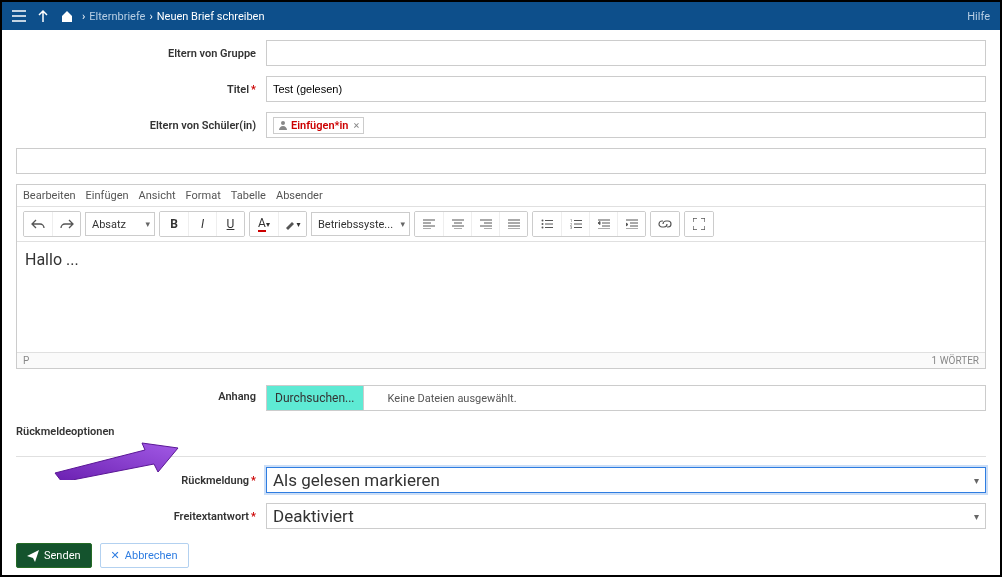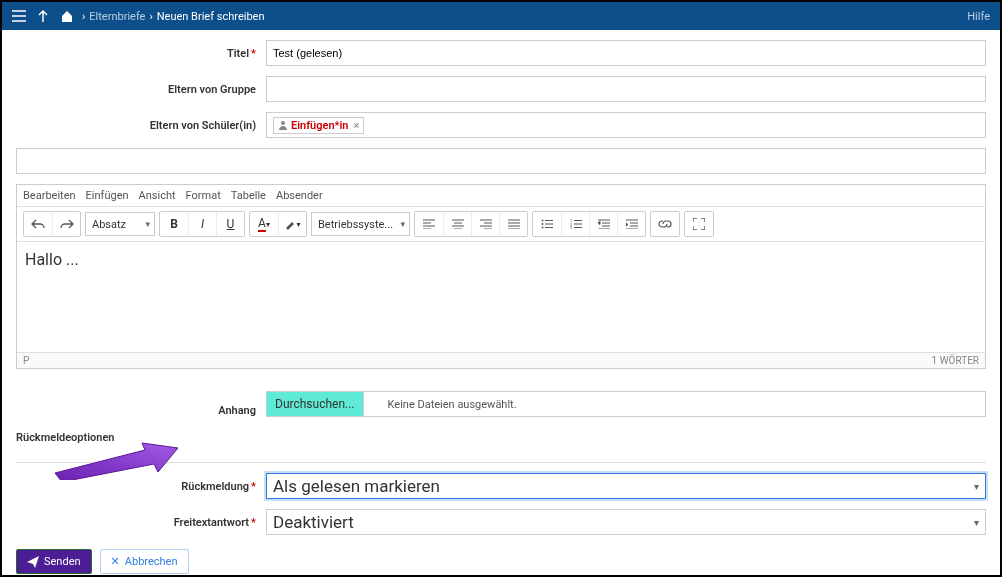--- a/index.html
+++ b/index.html
@@ -27,32 +27,32 @@
 .editor-menubar { border-bottom: 1px solid #e0e0e0; padding: 4px 6px; display: flex; gap: 10px; font-size: 11px; color: #555; }
 .editor-menubar span { cursor: pointer; }
 .editor-toolbar { border-bottom: 1px solid #e0e0e0; padding: 4px 6px; display: flex; gap: 4px; align-items: center; flex-wrap: wrap; }
 .tbgroup { display: flex; border: 1px solid #ccc; border-radius: 2px; overflow: hidden; }
 .tbbtn { width: 28px; height: 24px; display: flex; align-items: center; justify-content: center; cursor: pointer; font-size: 12px; background: #fff; border-left: 1px solid #eee; }
 .tbbtn:first-child { border-left: none; }
 .tbselect { height: 24px; border: 1px solid #ccc; font-size: 11px; padding: 0 16px 0 6px; background: #fff; cursor: pointer; position: relative; display: flex; align-items: center; min-width: 70px; }
 .tbselect::after { content: "▾"; position: absolute; right: 4px; font-size: 9px; color: #666; }
 .editor-body { min-height: 110px; padding: 8px; font-size: 16px; }
 .editor-status { border-top: 1px solid #e0e0e0; display: flex; justify-content: space-between; padding: 2px 6px; font-size: 10px; color: #888; background: #fafafa; }
-.attach-row { display: flex; align-items: flex-end; margin-top: 22px; }
+.attach-row { display: flex; align-items: flex-start; margin-top: 16px; }
 .attach-input { flex: 1; border: 1px solid #ccc; display: flex; align-items: center; }
 .attach-btn { background: #5eead4; border-right: 1px solid #ccc; padding: 5px 8px; font-size: 12px; cursor: pointer; }
 .attach-text { padding: 5px 24px; font-size: 11px; color: #555; }
 .section-title { font-weight: 600; font-size: 11px; margin: 14px 0 18px 0; }
 hr.sep { border: none; border-top: 1px solid #e0e0e0; margin: 6px 0 10px 0; }
 .select-box { width: 100%; height: 26px; border: 1px solid #ccc; font-size: 17px; padding: 0 20px 0 6px; background: #fff; cursor: pointer; position: relative; display: flex; align-items: center; }
 .select-box::after { content: "▾"; position: absolute; right: 6px; font-size: 10px; color: #666; }
 .select-box.focused { border: 1px solid #2f7de1; box-shadow: 0 0 0 2px rgba(47,125,225,0.25); }
 .buttons { margin-top: 14px; display: flex; gap: 8px; }
 .btn { padding: 5px 10px; font-size: 11px; border-radius: 2px; cursor: pointer; display: inline-flex; align-items: center; gap: 5px; }
-.btn-send { background: #4c1d95; color: #fff; border: 1px solid #256b25; }
+.btn-send { background: #14532d; color: #fff; border: 1px solid #256b25; }
 .btn-cancel { background: #fff; color: #2f7de1; border: 1px solid #b3d1f0; }
 .arrow-annot { position: absolute; left: 48px; top: 438px; width: 130px; height: 40px; pointer-events: none; }
 svg { display: block; }
 </style>
 </head>
 <body>
 
 <div class="frame">
 
   <div class="topbar">
@@ -78,27 +78,27 @@
       <a href="#">Elternbriefe</a>
       <span>›</span>
       <span class="current">Neuen Brief schreiben</span>
     </div>
     <div class="help">Hilfe</div>
   </div>
 
   <div class="content">
 
     <div class="form-row">
+      <div class="form-label">Eltern von Gruppe</div>
+      <div class="form-input"><input type="text" value="" style=""></div>
+    </div>
+
+    <div class="form-row">
       <div class="form-label"><span>Titel</span><span class="req">*</span></div>
       <div class="form-input"><input type="text" value="Test (gelesen)" style=""></div>
-    </div>
-
-    <div class="form-row">
-      <div class="form-label">Eltern von Gruppe</div>
-      <div class="form-input"><input type="text" value="" style=""></div>
     </div>
 
     <div class="form-row">
       <div class="form-label">Eltern von Schüler(in)</div>
       <div class="form-input">
         <div class="tagbox">
           <span class="tag">
             <span class="tag-icon">
               <svg width="10" height="10" viewBox="0 0 10 10">
                   <circle cx="5" cy="3" r="2" fill="#888"></circle>

